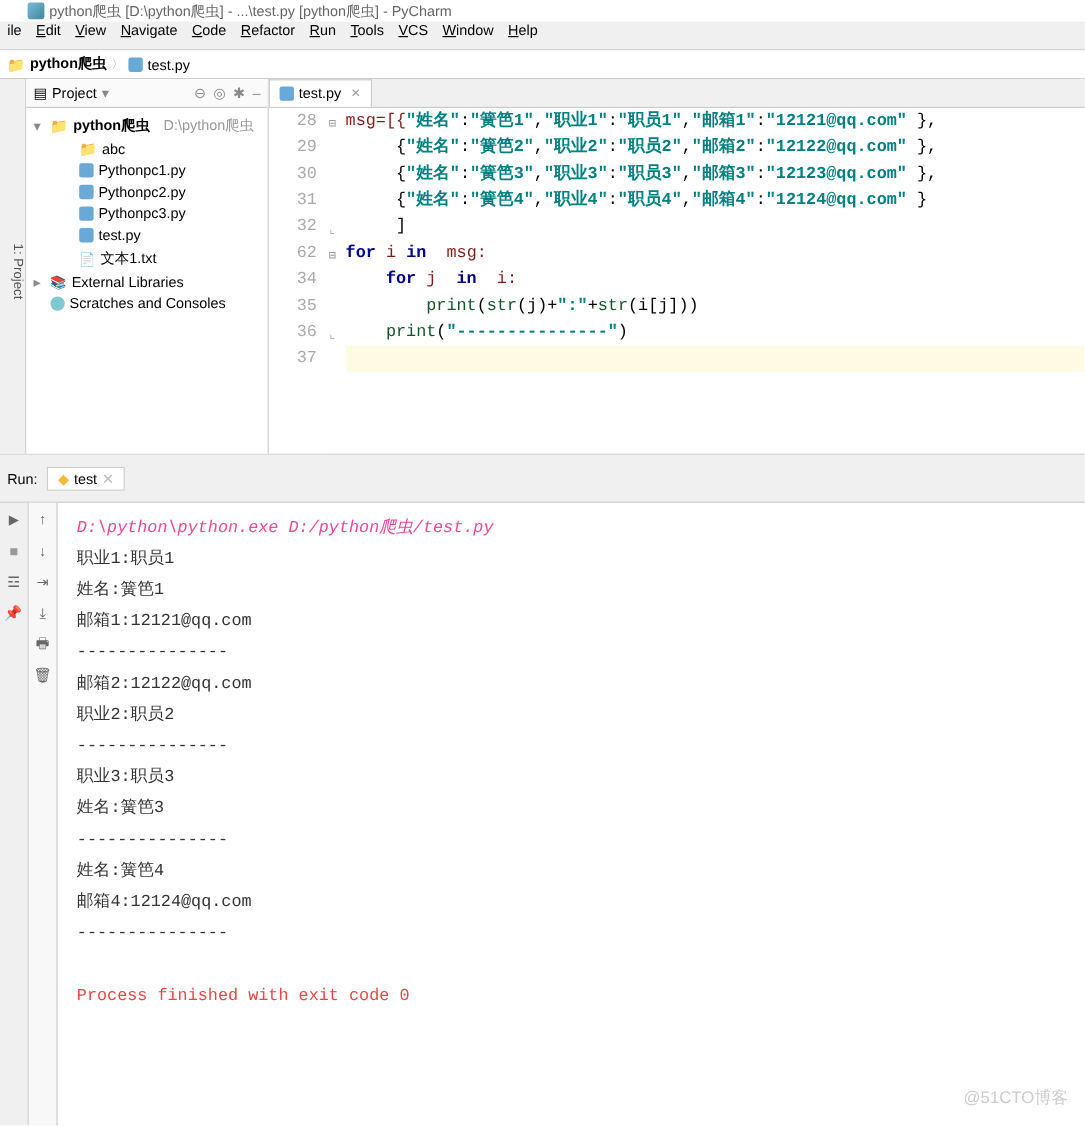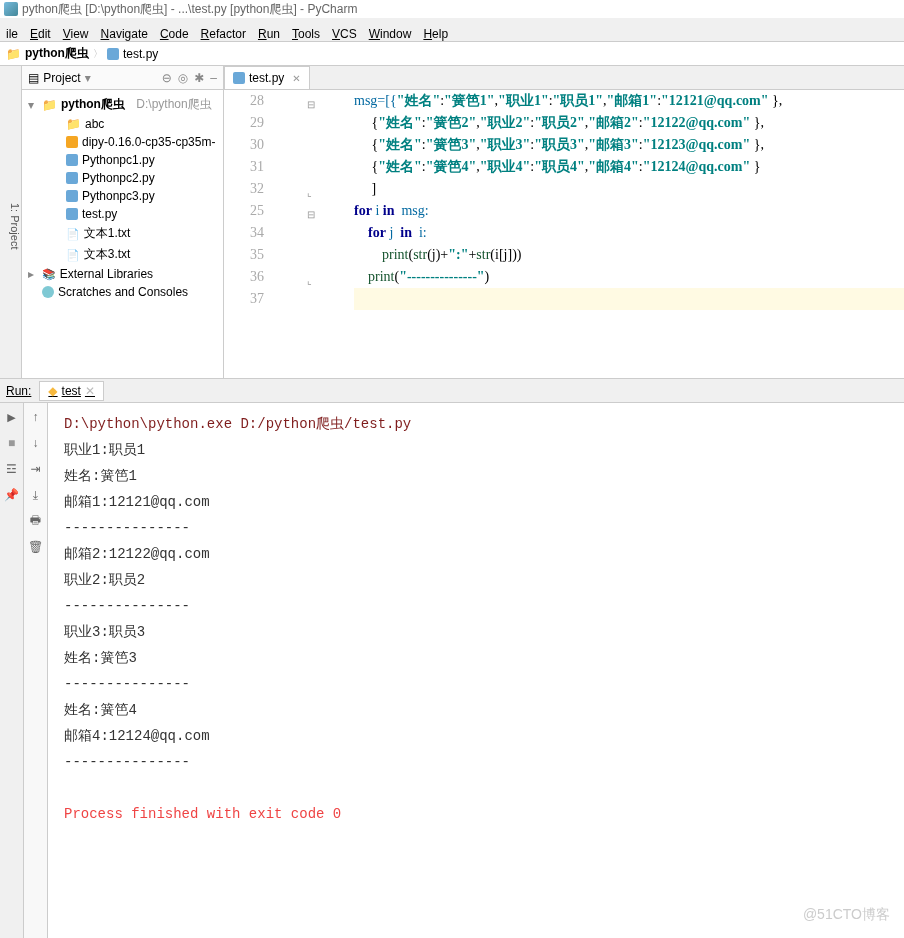--- a/index.html
+++ b/index.html
@@ -1,19 +1,19 @@
 <!DOCTYPE html>
 <html><head>
 <meta charset="utf-8">
 <style>
 * { box-sizing: border-box; margin: 0; padding: 0; }
 body { font-family: "Segoe UI", Arial, sans-serif; font-size: 12px; background: #fff; width: 904px; height: 938px; overflow: hidden; position: relative; color: #000; }
-.titlebar { height: 18px; background: #fff; display: flex; align-items: center; padding-left: 4px; gap: 4px; color: #666; }
+.titlebar { height: 18px; background: #fff; display: flex; align-items: center; padding-left: 4px; gap: 4px; color: #666; margin-left: 19px; }
 .titlebar .pc-icon { width: 14px; height: 14px; background: linear-gradient(135deg,#7bd,#489); border-radius: 2px; }
-.menubar { height: 24px; background: #f0f0f0; border-bottom: 1px solid #ccc; display: flex; align-items: flex-end; padding: 0 6px; gap: 12px; }
+.menubar { height: 24px; background: #f0f0f0; border-bottom: 1px solid #ccc; display: flex; align-items: flex-start; padding: 0 6px; gap: 12px; }
 .menubar span { cursor: default; }
 .menubar span u { text-decoration: underline; }
 .navbar { height: 24px; background: #fff; border-bottom: 1px solid #ccc; display: flex; align-items: center; padding: 0 6px; gap: 4px; }
 .navbar .crumb { display: flex; align-items: center; gap: 4px; }
 .navbar .sep { color: #aaa; font-size: 10px; }
 .folder-icon { color: #d7a55a; }
 .main { display: flex; height: 313px; border-bottom: 1px solid #ccc; }
 .left-rail { width: 22px; background: #f0f0f0; border-right: 1px solid #ccc; writing-mode: vertical-rl; text-align: center; font-size: 11px; color: #555; padding-top: 8px; }
 .project-panel { width: 202px; border-right: 1px solid #ccc; display: flex; flex-direction: column; background: #fff; }
 .project-header { height: 24px; background: #fafafa; border-bottom: 1px solid #ccc; display: flex; align-items: center; padding: 0 6px; gap: 4px; }
@@ -26,40 +26,40 @@
 .dim { color: #999; }
 .orange-icon { width: 12px; height: 12px; background: #f5a623; border-radius: 2px; display: inline-block; }
 .blue-icon { width: 12px; height: 12px; background: #6aa8d8; border-radius: 2px; display: inline-block; }
 .txt-icon::before { content: "📄"; font-size: 11px; }
 .lib-icon::before { content: "📚"; font-size: 11px; }
 .scratch-icon { width: 12px; height: 12px; border-radius: 50%; background: #7fc9d4; display: inline-block; }
 .editor-area { flex: 1; display: flex; flex-direction: column; min-width: 0; }
 .tabbar { height: 24px; background: #f0f0f0; border-bottom: 1px solid #ccc; display: flex; align-items: flex-end; }
 .tab { height: 23px; background: #fff; border: 1px solid #ccc; border-bottom: none; display: flex; align-items: center; padding: 0 8px; gap: 4px; font-size: 12px; }
 .tab .x { color: #999; margin-left: 4px; font-size: 10px; }
-.editor { flex: 1; display: flex; font-family: Liberation Serif, serif; font-size: 14px; line-height: 22px; overflow: hidden; gap: 33px; }
+.editor { flex: 1; display: flex; font-family: Liberation Mono, monospace; font-size: 14px; line-height: 22px; overflow: hidden; }
 .gutter { width: 50px; text-align: right; color: #aaa; padding-right: 10px; background: #fff; user-select: none; }
 .fold-gutter { width: 14px; position: relative; }
 .fold-mark { position: absolute; font-size: 10px; color: #999; left: 0; }
 .code { flex: 1; white-space: pre; overflow: hidden; }
 .code .hl { background: #fffae3; width: 100%; display: inline-block; }
 .kw { color: #00008b; font-weight: bold; }
 .str { color: #008080; font-weight: bold; }
 .fn { color: #14532d; }
-.id { color: #0369a1; }
+.id { color: #7f1d1d; }
 .op { color: #000; }
-.run-header { height: 24px; background: #f0f0f0; border-bottom: 1px solid #ccc; display: flex; align-items: center; padding: 0 6px; text-decoration: underline; }
+.run-header { height: 40px; background: #f0f0f0; border-bottom: 1px solid #ccc; display: flex; align-items: center; padding: 0 6px; }
 .run-header .rtab { background: #fff; border: 1px solid #ccc; padding: 2px 8px; display: flex; align-items: center; gap: 4px; margin-left: 8px; }
 .run-body { flex: 1; display: flex; }
 .run-rail { width: 24px; background: #f0f0f0; border-right: 1px solid #ccc; display: flex; flex-direction: column; align-items: center; padding-top: 6px; gap: 10px; }
 .run-rail2 { width: 24px; background: #f8f8f8; border-right: 1px solid #ccc; display: flex; flex-direction: column; align-items: center; padding-top: 6px; gap: 10px; }
 .run-rail span, .run-rail2 span { color: #666; display: inline-flex; align-items: center; justify-content: center; width: 16px; height: 16px; }
 .play { color: #3a3; font-size: 11px; }
 .run-output { flex: 1; font-family: "Consolas","Courier New",monospace; font-size: 14px; line-height: 26px; padding: 8px 10px 8px 16px; overflow: auto; color: #333; }
-.run-output .cmd { color: #7f1d1d; }
+.run-output .cmd { color: #ec4899; font-style: italic; }
 .run-output .done { color: #ef4444; }
 .watermark { position: absolute; right: 14px; bottom: 14px; color: #ccc; font-size: 14px; }
 </style>
 </head>
 <body>
 
 <div class="titlebar">
   <span class="pc-icon"></span>
   <span>python爬虫 [D:\python爬虫] - ...\test.py [python爬虫] - PyCharm</span>
 </div>
@@ -111,46 +111,38 @@
         <span class="folder-icon">📁</span>
         <b>python爬虫</b>&nbsp;
         <span class="dim">D:\python爬虫</span>
       </div>
       <div id="tree-items">
           <div class="tree-item indent2">
             <span class="folder-icon">📁</span>
             <span>abc</span>
           </div>
           <div class="tree-item indent2">
-            <span class="orange-icon"></span>
-            <span>dipy-0.16.0-cp35-cp35m-</span>
-          </div>
-          <div class="tree-item indent2">
             <span class="blue-icon"></span>
             <span>Pythonpc1.py</span>
           </div>
           <div class="tree-item indent2">
             <span class="blue-icon"></span>
             <span>Pythonpc2.py</span>
           </div>
           <div class="tree-item indent2">
             <span class="blue-icon"></span>
             <span>Pythonpc3.py</span>
           </div>
           <div class="tree-item indent2">
             <span class="blue-icon"></span>
             <span>test.py</span>
           </div>
           <div class="tree-item indent2">
             <span class="txt-icon"></span>
             <span>文本1.txt</span>
-          </div>
-          <div class="tree-item indent2">
-            <span class="txt-icon"></span>
-            <span>文本3.txt</span>
           </div>
         </div>
       <div class="tree-item indent0">
         <span class="expander">▸</span>
         <span class="lib-icon"></span>
         <span>External Libraries</span>
       </div>
       <div class="tree-item indent0">
         <span class="expander"></span>
         <span class="scratch-icon"></span>
@@ -167,21 +159,21 @@
         <span class="x">✕</span>
       </div>
     </div>
     <div class="editor">
       <div class="gutter" id="gutter">
           <div>28</div>
           <div>29</div>
           <div>30</div>
           <div>31</div>
           <div>32</div>
-          <div>25</div>
+          <div>62</div>
           <div>34</div>
           <div>35</div>
           <div>36</div>
           <div>37</div>
         </div>
       <div class="fold-gutter" id="foldg">
           <div class="fold-mark" style="top: 4px;">⊟</div>
           <div class="fold-mark" style="top: 92px;">⌞</div>
           <div class="fold-mark" style="top: 114px;">⊟</div>
           <div class="fold-mark" style="top: 180px;">⌞</div>

